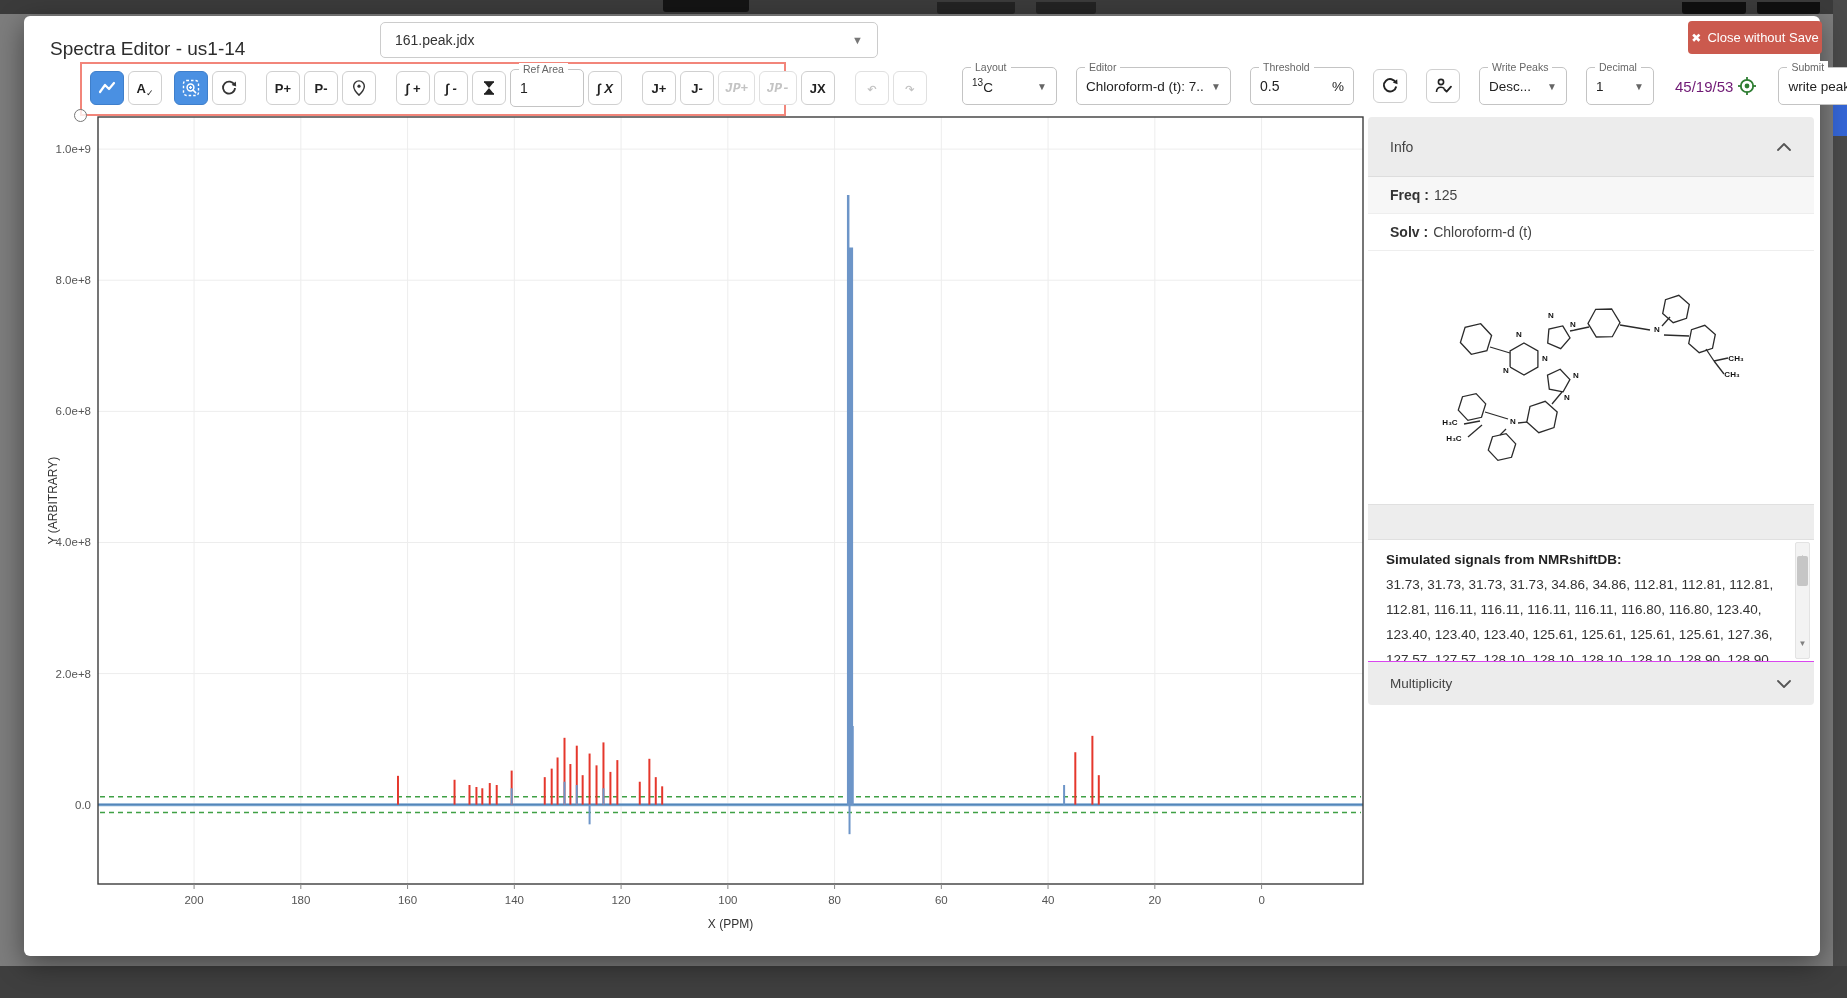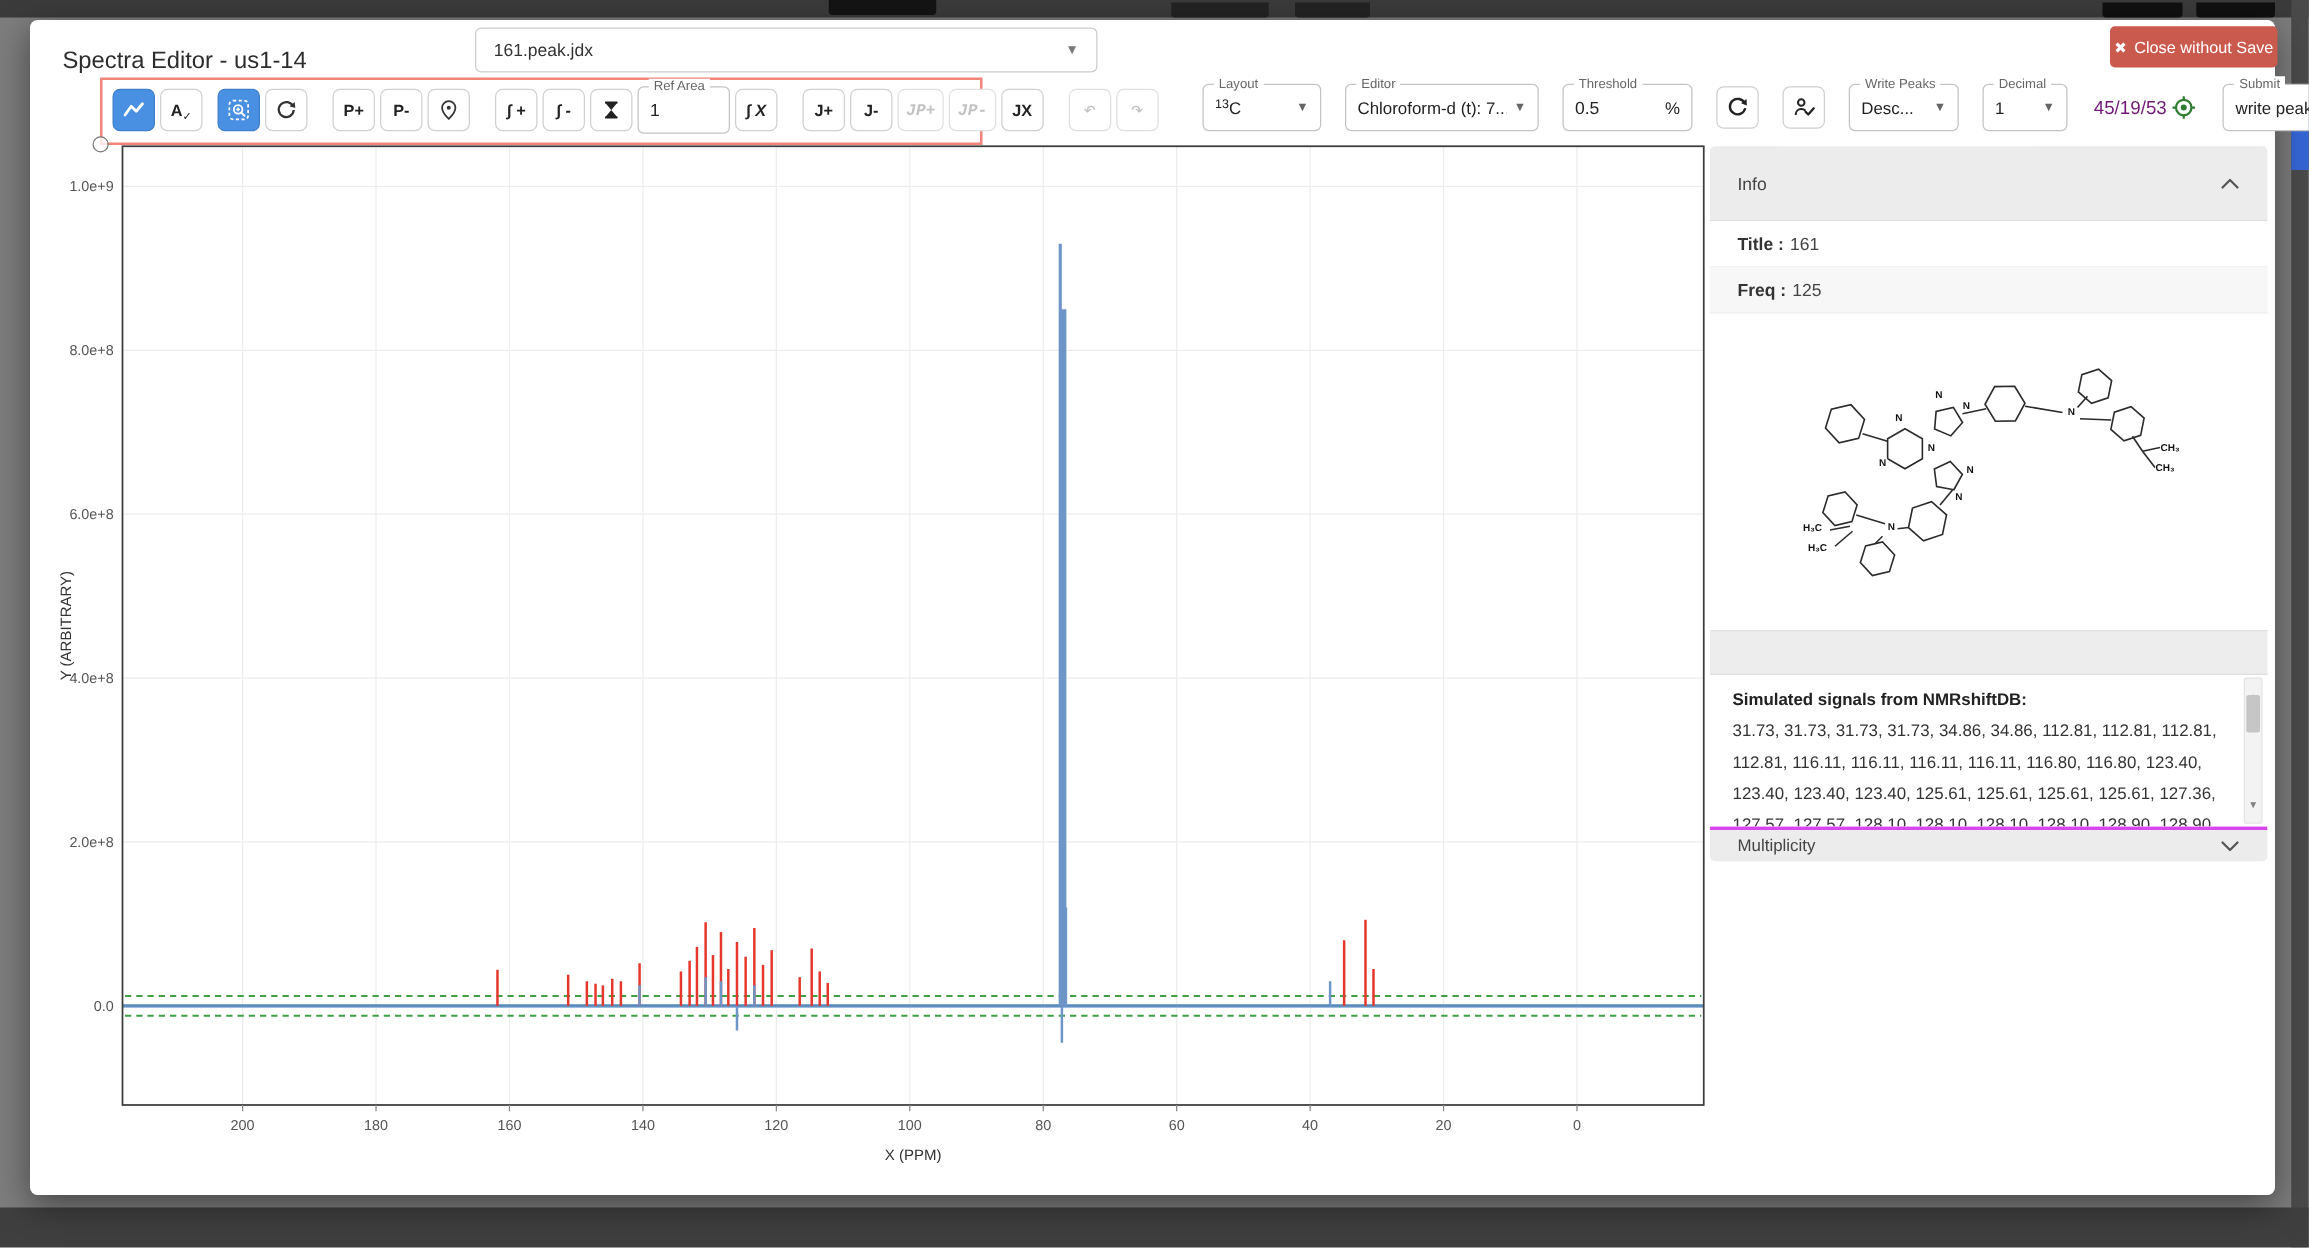--- a/index.html
+++ b/index.html
@@ -119,22 +119,22 @@
   }
   .signals .stitle { font-weight:700; color:#222; }
   .sscroll {
     position:absolute; right:4px; top:2px; bottom:2px; width:15px;
     background:#f3f3f3; border:1px solid #e3e3e3; border-radius:2px;
     display:flex; flex-direction:column; align-items:center; justify-content:space-between;
     font-size:8px; color:#808080; padding:2px 0; cursor:pointer;
   }
   .sthumb { position:absolute; right:6px; top:16px; width:11px; height:30px; background:#c6c6c6; border-radius:2px; }
   .mult-bar {
-    height:28px; background:#ececec; display:flex; align-items:center; padding:0 22px;
-    font-size:13.5px; color:#444; border-radius:0 0 4px 4px; border-top:3px solid #d946ef; cursor:pointer;
+    height:44px; background:#ececec; display:flex; align-items:center; padding:0 22px;
+    font-size:13.5px; color:#444; border-radius:0 0 4px 4px; border-top:1px solid #d946ef; cursor:pointer;
   }
   .mult-bar .chev { margin-left:auto; }
   sup { font-size:10px; }
 </style>
 </head>
 <body>
 
 <div class="backdrop-top"></div>
 <div class="bd-tab" style="left:663px;top:0;width:86px;height:12px;"></div>
 <div class="bd-tab" style="left:937px;top:2px;width:78px;height:12px;background:#232323;"></div>
@@ -393,27 +393,27 @@
       </svg>
   </div>
 
   <div class="panel">
     <div class="panel-header">
       <span>Info</span>
       <svg class="chev" width="16" height="10" viewBox="0 0 16 10">
         <polyline points="2,8 8,2 14,8" fill="none" stroke="#555" stroke-width="1.8" stroke-linecap="round" stroke-linejoin="round"></polyline>
       </svg>
     </div>
-    <div class="info-row">
-      <b>Title :</b>
-      <span>161</span>
-    </div>
     <div class="info-row alt">
       <b>Freq :</b>
       <span>125</span>
+    </div>
+    <div class="info-row">
+      <b>Solv :</b>
+      <span>Chloroform-d (t)</span>
     </div>
     <div class="mol-area">
       <svg id="mol-svg" width="340" height="200" viewBox="0 0 340 200" style="position:absolute;left:56px;top:24px;">
           <polygon points="56.7,48.7 67.6,60.5 62.9,75.7 47.3,79.3 36.4,67.5 41.1,52.3" fill="none" stroke="#2b2b2b" stroke-width="1.3"></polygon>
           <polygon points="100.0,68.0 113.9,76.0 113.9,92.0 100.0,100.0 86.1,92.0 86.1,76.0" fill="none" stroke="#2b2b2b" stroke-width="1.3"></polygon>
           <polygon points="138.7,50.9 146.0,63.0 136.7,73.7 123.7,68.2 124.9,54.1" fill="none" stroke="#2b2b2b" stroke-width="1.3"></polygon>
           <polygon points="139.1,116.8 125.3,114.2 123.5,100.2 136.2,94.2 145.9,104.5" fill="none" stroke="#2b2b2b" stroke-width="1.3"></polygon>
           <polygon points="187.7,34.0 196.0,47.6 188.3,61.7 172.3,62.0 164.0,48.4 171.7,34.3" fill="none" stroke="#2b2b2b" stroke-width="1.3"></polygon>
           <polygon points="254.8,20.3 265.3,29.5 262.5,43.3 249.2,47.7 238.7,38.5 241.5,24.7" fill="none" stroke="#2b2b2b" stroke-width="1.3"></polygon>
           <polygon points="280.8,50.3 291.3,59.5 288.5,73.3 275.2,77.7 264.7,68.5 267.5,54.7" fill="none" stroke="#2b2b2b" stroke-width="1.3"></polygon>

